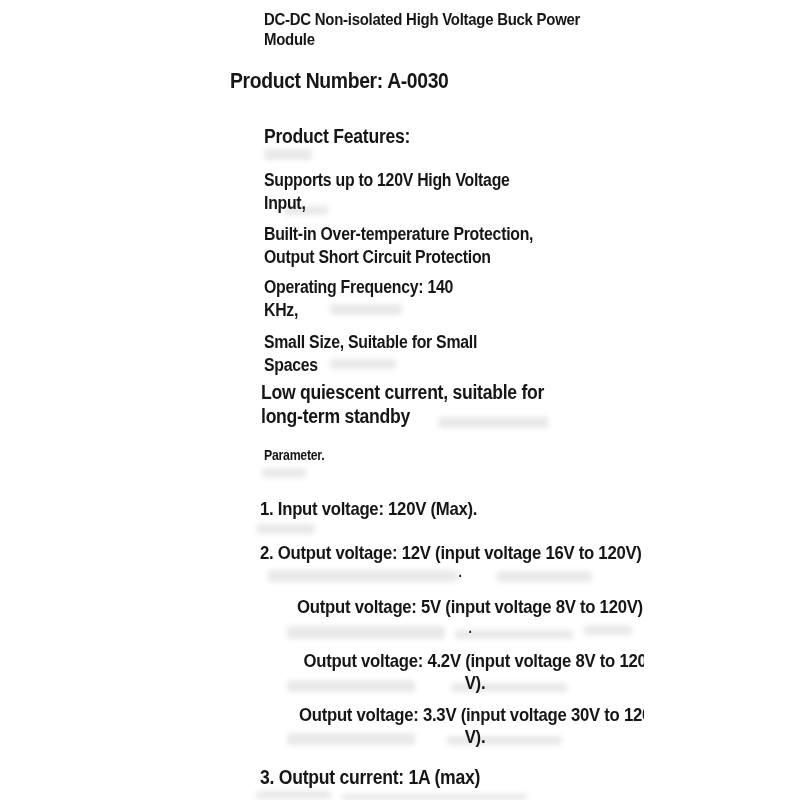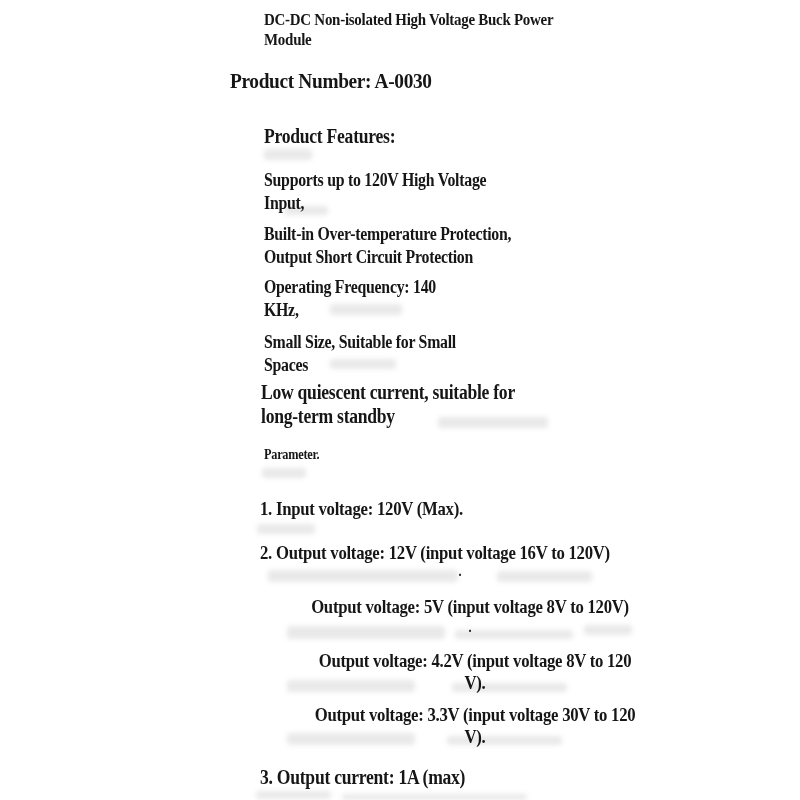--- a/index.html
+++ b/index.html
@@ -6,21 +6,21 @@
     margin: 0;
     padding: 0;
     background: #ffffff;
   }
   .page {
     position: relative;
     width: 644px;
     height: 800px;
     background: var(--bg, #ffffff);
     overflow: hidden;
-    font-family: Liberation Serif, serif;
+    font-family: Liberation Sans, sans-serif;
   }
   .t {
     position: absolute;
     font-weight: 700;
     color: var(--text, #161616);
     white-space: pre-line;
     letter-spacing: -0.3px;
     line-height: 1.2;
     transform: scaleX(0.88);
     transform-origin: 0 0;

